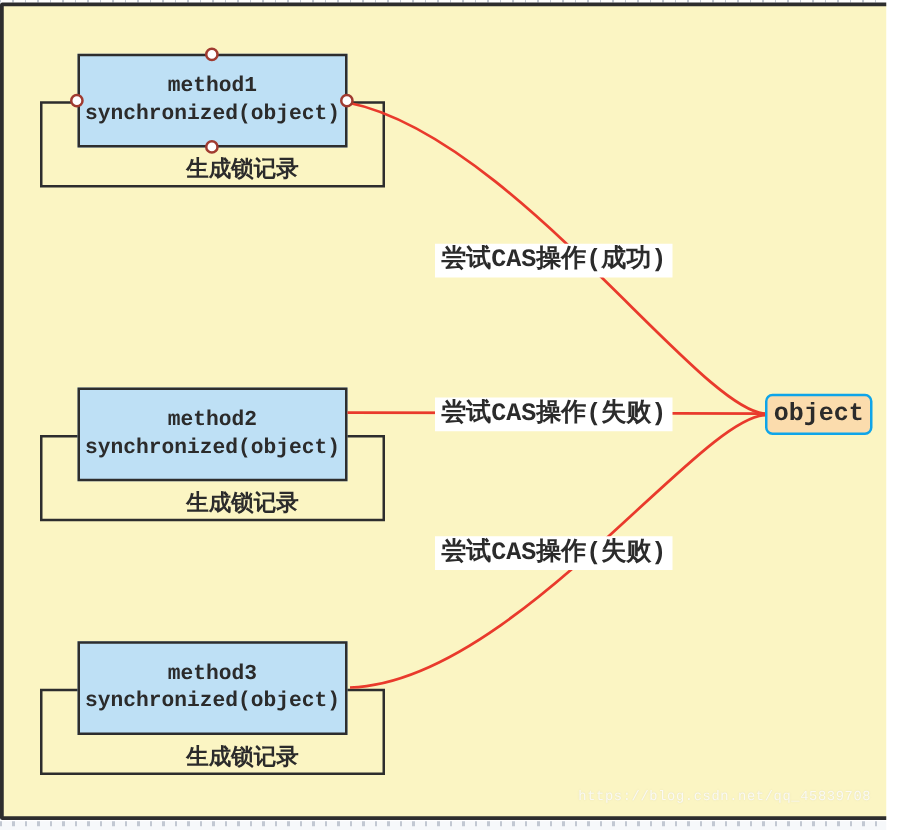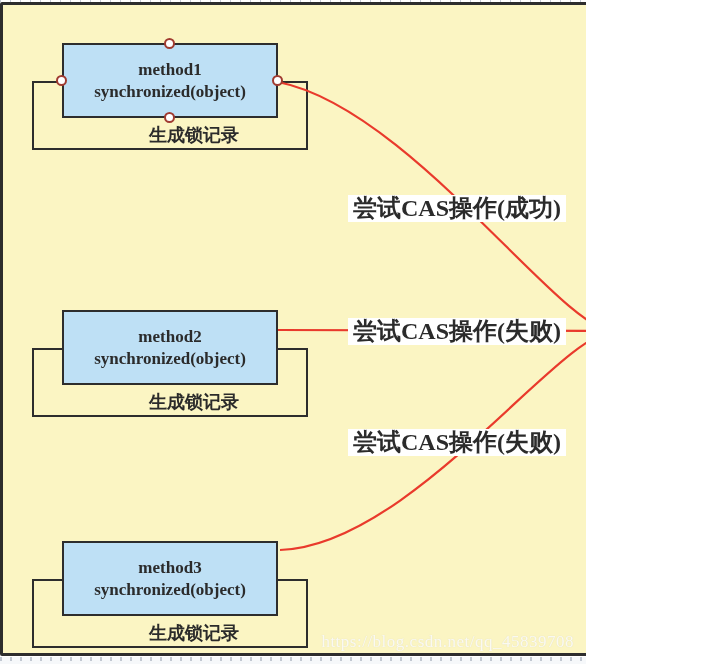--- a/index.html
+++ b/index.html
@@ -1,56 +1,56 @@
 <!DOCTYPE html>
 <html><head>
 <meta charset="utf-8">
 <style>
   html,body{margin:0;padding:0;background:#fff;}
-  #stage{position:relative;width:586px;height:664px;overflow:hidden;
-         font-family:Liberation Serif, serif;color:#2b2b2b;}
+  #stage{position:relative;width:709px;height:664px;overflow:hidden;
+         font-family:Liberation Mono, monospace;color:#2b2b2b;}
   
   .ruler-top{position:absolute;left:0;top:0;width:725px;height:2px;background:
      repeating-linear-gradient(90deg,#c2c8d2 0 1px,transparent 1px 10px) #fff;}
   .ruler-bottom{position:absolute;left:0;top:657px;width:725px;height:7px;
      background:repeating-linear-gradient(90deg,#c2c8d2 0 2px,transparent 2px 10px) top left / 100% 4px no-repeat #f6f8fa;}
   .ruler-right{position:absolute;left:722px;top:0;width:3px;height:664px;
      background:repeating-linear-gradient(180deg,#c2c8d2 0 1px,transparent 1px 10px) #fff;}
   
   .frame{position:absolute;left:0;top:2px;width:721px;height:654px;box-sizing:border-box;
          border:3px solid #2d2d2d;border-radius:2px;background:#FBF5C3;z-index:0;}
   
   .group{position:absolute;left:32px;width:276px;height:108px;}
-  .g1{top:43px;} .g2{top:310px;} .g3{top:541px;}
+  .g1{top:43px;} .g2{top:310px;} .g3{top:513px;}
   .outer-rect{position:absolute;left:0;top:38px;width:276px;height:69px;box-sizing:border-box;
               border:2px solid #2d2d2d;z-index:1;}
   .node{position:absolute;left:30px;top:0;width:216px;height:75px;box-sizing:border-box;
         background:#BEE0F5;border:2px solid #2d2d2d;display:flex;flex-direction:column;
         justify-content:center;align-items:center;z-index:1;}
   .node .ln{font-weight:bold;font-size:17px;line-height:22px;white-space:nowrap;}
   .caption{position:absolute;left:0;top:80px;width:276px;text-align:center;
            font-weight:bold;font-size:18px;z-index:1;margin-left:24px;}
   
   .handle{position:absolute;width:11px;height:11px;box-sizing:border-box;border-radius:50%;
           background:#fff;border:2px solid #a03b30;z-index:5;}
   .h-top{left:132px;top:-5px;} .h-left{left:24px;top:32px;}
   .h-right{left:240px;top:32px;} .h-bottom{left:132px;top:69px;}
   
   #edges{position:absolute;left:0;top:0;width:725px;height:664px;z-index:2;pointer-events:none;}
   #edges path{stroke:#E93A2C;stroke-width:2.2;fill:none;}
   
   .edge-label{position:absolute;background:#ffffff;padding:1px 5px;font-weight:bold;
-              font-size:24px;line-height:25px;white-space:nowrap;z-index:3;}
+              font-size:20px;line-height:25px;white-space:nowrap;z-index:3;}
   .el1{left:348px;top:195px;} .el2{left:348px;top:318px;} .el3{left:348px;top:429px;}
   
   .object-node{position:absolute;left:612px;top:315px;width:86px;height:33px;box-sizing:border-box;
-               background:#FBDCAD;border:2px solid #ec4899;border-radius:6px;display:flex;
+               background:#FBDCAD;border:2px solid #0ea5e9;border-radius:6px;display:flex;
                align-items:center;justify-content:center;font-weight:bold;font-size:20px;z-index:3;}
   
-  .watermark{position:absolute;right:12px;top:632px;font-size:17px;letter-spacing:.5px;
+  .watermark{position:absolute;right:12px;top:632px;font-size:11px;letter-spacing:.5px;
              color:rgba(255,255,255,0.82);text-shadow:0 0 1px rgba(170,170,160,0.35);z-index:4;}
 </style>
 </head>
 <body>
 
 <div id="stage">
 
   <div class="ruler-top"></div>
   <div class="ruler-bottom"></div>
   <div class="ruler-right"></div>

